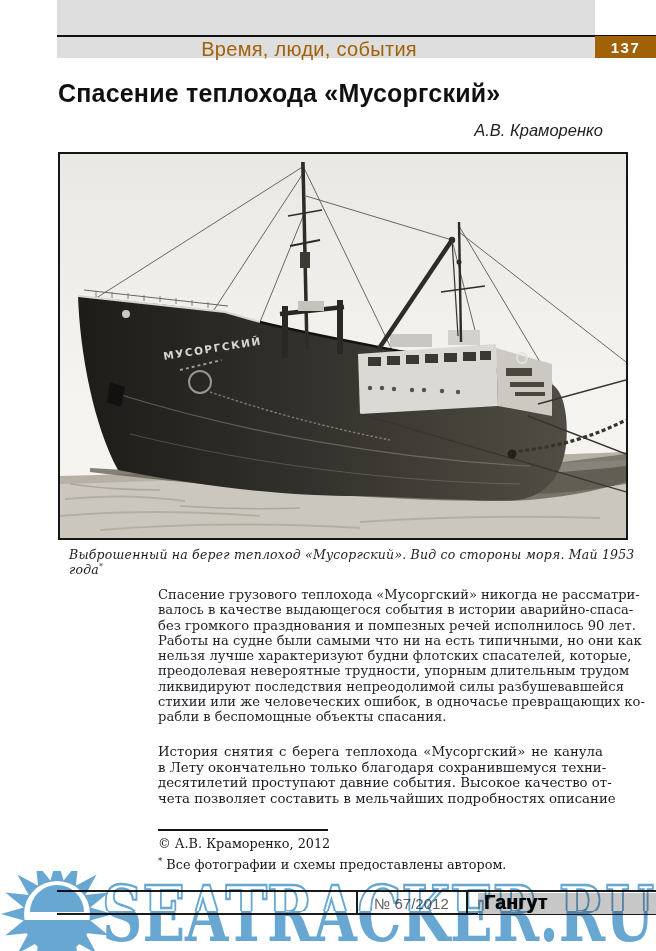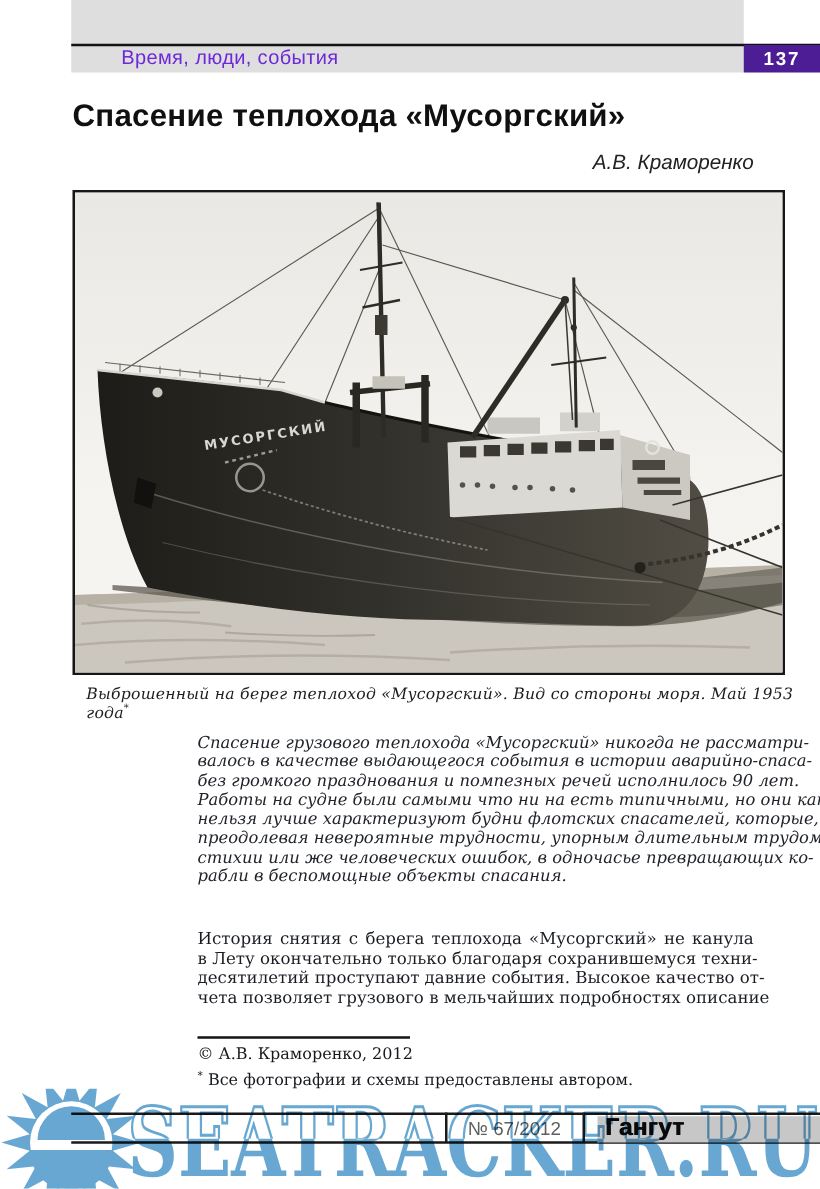--- a/index.html
+++ b/index.html
@@ -6,23 +6,23 @@
   html,body { width:656px; height:951px; }
   body {
     position:relative; width:656px; height:951px; background:#ffffff;
     font-family:"Liberation Sans", sans-serif; overflow:hidden;
   }
   .abs { position:absolute; }
 
   
   .header-band { left:57px; top:0; width:538px; height:58px; background:#dedede; }
   .header-rule { left:57px; top:35px; width:599px; height:2px; background:#121212; }
-  .header-title { left:97px; top:38px; width:320px; text-align:left;
-    font-size:16px; color:#6d28d9; letter-spacing:0.3px; }
-  .page-num-box { left:595px; top:36px; width:61px; height:22px; background:#4c1d95;
+  .header-title { left:97px; top:38px; width:320px; text-align:right;
+    font-size:20px; color:#a16207; letter-spacing:0.3px; }
+  .page-num-box { left:595px; top:36px; width:61px; height:22px; background:#a16207;
     color:#fff; font-weight:bold; font-size:15px; letter-spacing:1.5px;
     display:flex; align-items:center; justify-content:center; }
 
   
   .article-title { left:58px; top:79px; width:570px; font-size:25px; font-weight:bold;
     color:#101010; letter-spacing:0.2px; }
   .article-author { left:58px; top:121px; width:545px; text-align:right;
     font-size:16.5px; color:#222;font-style:italic; }
 
   
@@ -31,21 +31,21 @@
   .photo-frame svg { display:block; width:100%; height:100%; }
 
   
   .photo-caption { left:58px; top:547px; width:570px;
     font-family:"DejaVu Serif", serif; font-style:italic; font-size:12.5px;
     color:#1d1d1d; letter-spacing:0.2px;margin-left:11px; }
   .photo-caption sup { font-size:8px; }
 
   
   .lead-para { left:158px; top:587px; width:445px;
-    font-family:"DejaVu Serif", serif; font-style:italic; font-size:13.1px;
+    font-family:"DejaVu Serif", serif; font-size:13.1px;
     color:#20242a; }
   .body-para { left:158px; top:744px; width:445px;
     font-family:"DejaVu Serif", serif; font-size:13.3px; color:#181c22; }
   .line { line-height:15.3px; text-align:justify; text-align-last:justify;
     white-space:nowrap; }
   .body-para .line { line-height:15.5px; }
   .line.last { text-align-last:left; }
 
   
   .footnote-rule { left:158px; top:829px; width:170px; height:2px; background:#141414; }
@@ -217,28 +217,29 @@
   <span>Выброшенный на берег теплоход «Мусоргский». Вид со стороны моря. Май 1953 года</span><sup>*</sup>
 </div>
 
 <div class="abs lead-para">
     <div class="line">Спасение грузового теплохода «Мусоргский» никогда не рассматри-</div>
     <div class="line">валось в качестве выдающегося события в истории аварийно-спаса-</div>
     <div class="line">без громкого празднования и помпезных речей исполнилось 90 лет.</div>
     <div class="line">Работы на судне были самыми что ни на есть типичными, но они как</div>
     <div class="line">нельзя лучше характеризуют будни флотских спасателей, которые,</div>
     <div class="line">преодолевая невероятные трудности, упорным длительным трудом</div>
+    <div class="line">ликвидируют последствия непреодолимой силы разбушевавшейся</div>
     <div class="line">стихии или же человеческих ошибок, в одночасье превращающих ко-</div>
     <div class="line last">рабли в беспомощные объекты спасания.</div>
   </div>
 <div class="abs body-para">
     <div class="line">История снятия с берега теплохода «Мусоргский» не канула</div>
     <div class="line">в Лету окончательно только благодаря сохранившемуся техни-</div>
     <div class="line">десятилетий проступают давние события. Высокое качество от-</div>
-    <div class="line last">чета позволяет грузового в мельчайших подробностях описание</div>
+    <div class="line last">чета позволяет составить в мельчайших подробностях описание</div>
   </div>
 
 <div class="abs footnote-rule"></div>
 <div class="abs footnote-copyright">© А.В. Краморенко, 2012</div>
 <div class="abs footnote-note">
   <sup>*</sup><span> Все фотографии и схемы предоставлены автором.</span>
 </div>
 
 <div class="abs footer-rule-top"></div>
 <div class="abs footer-rule-bottom"></div>

